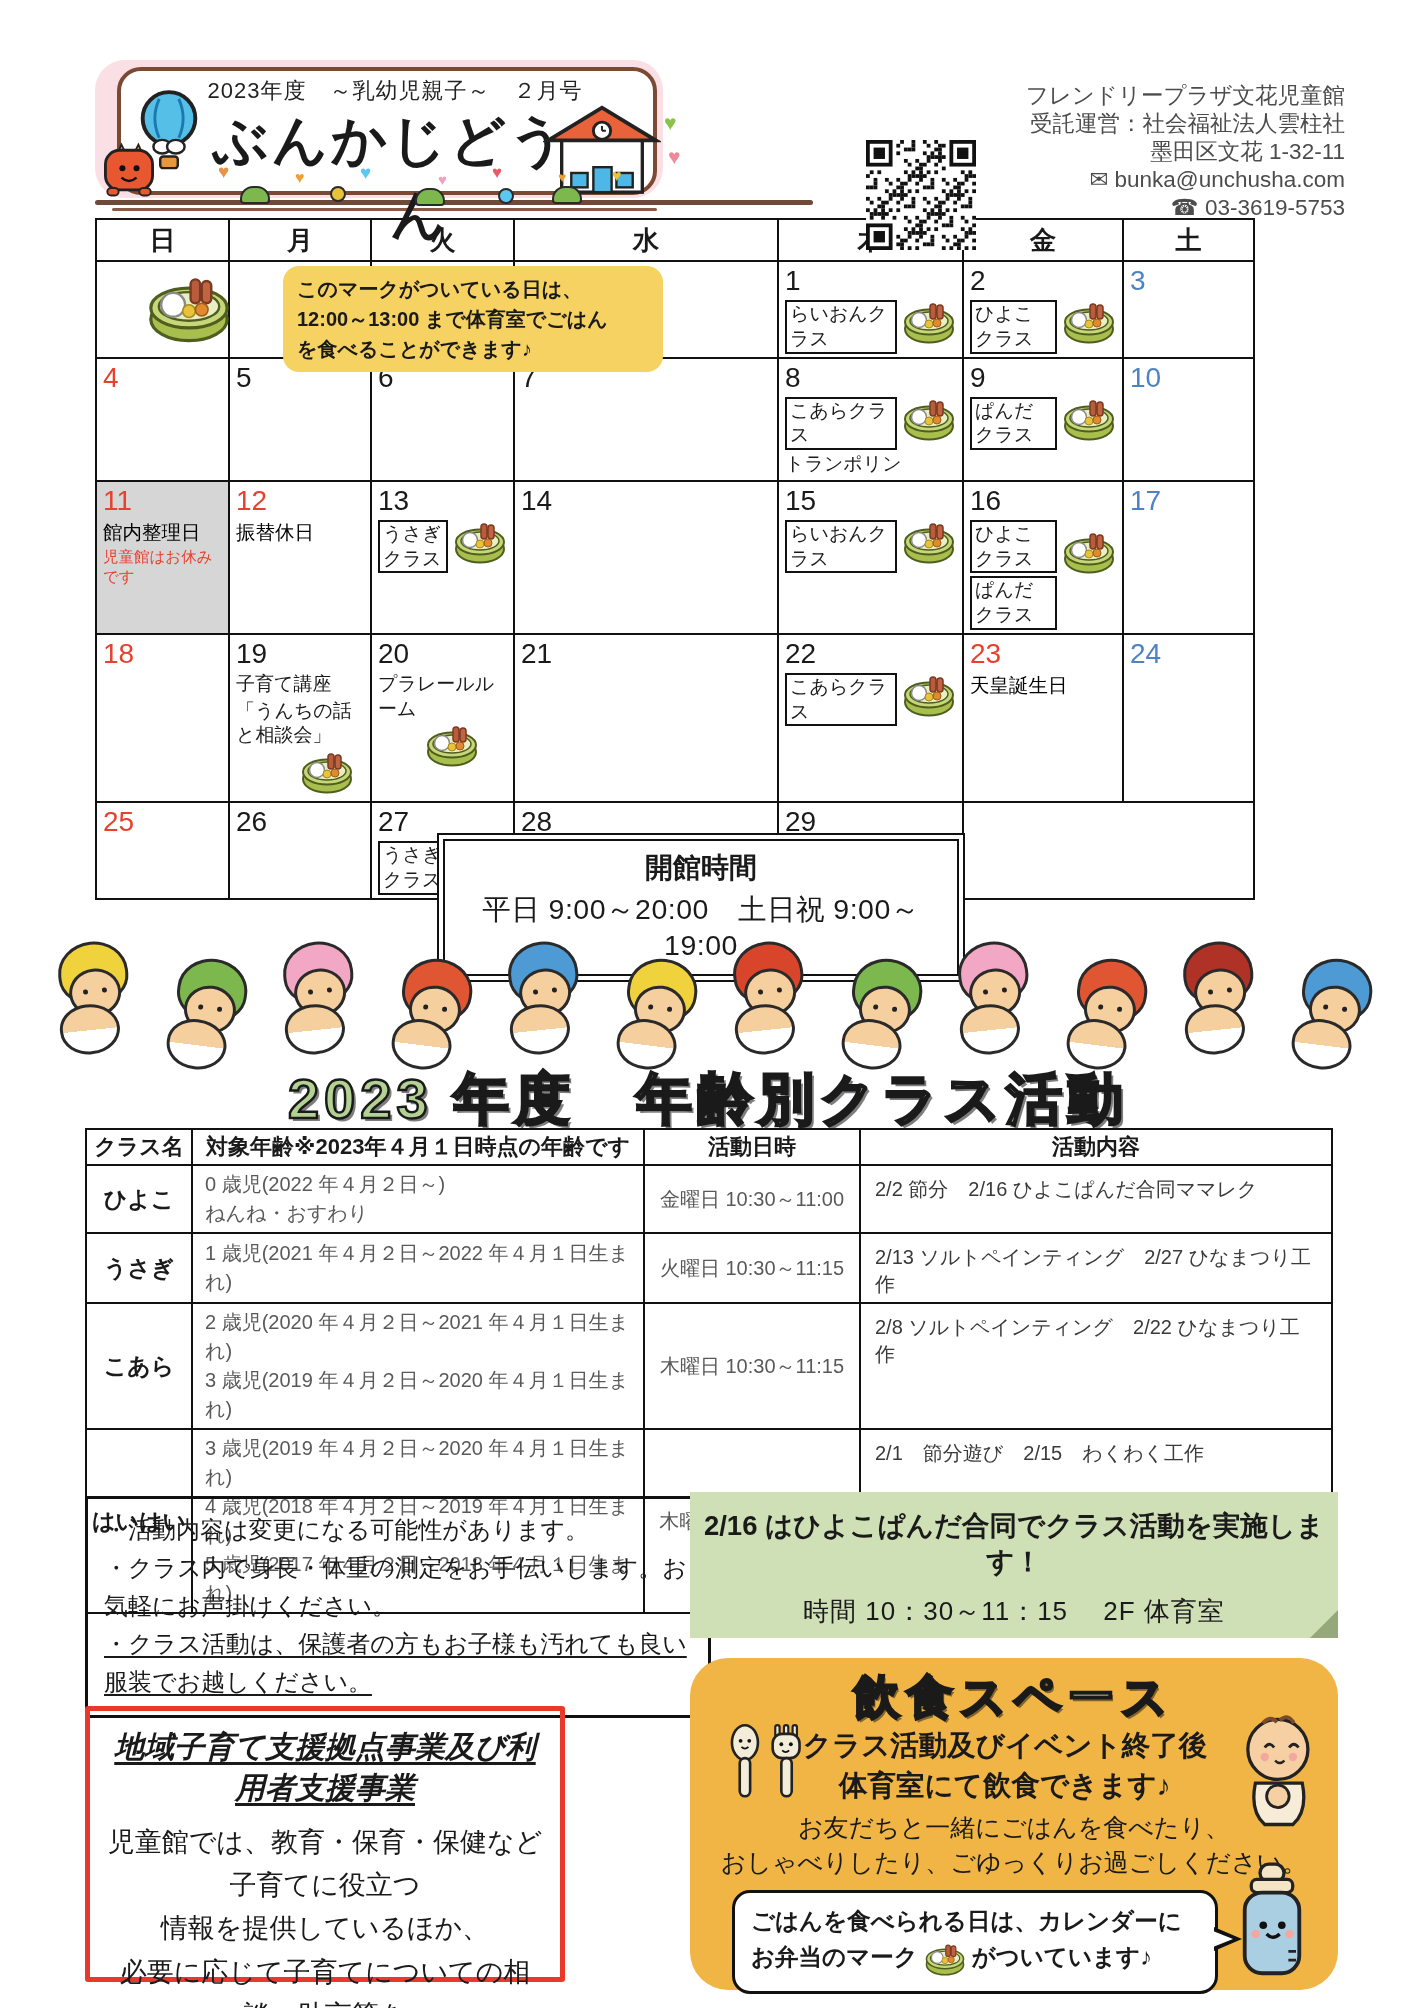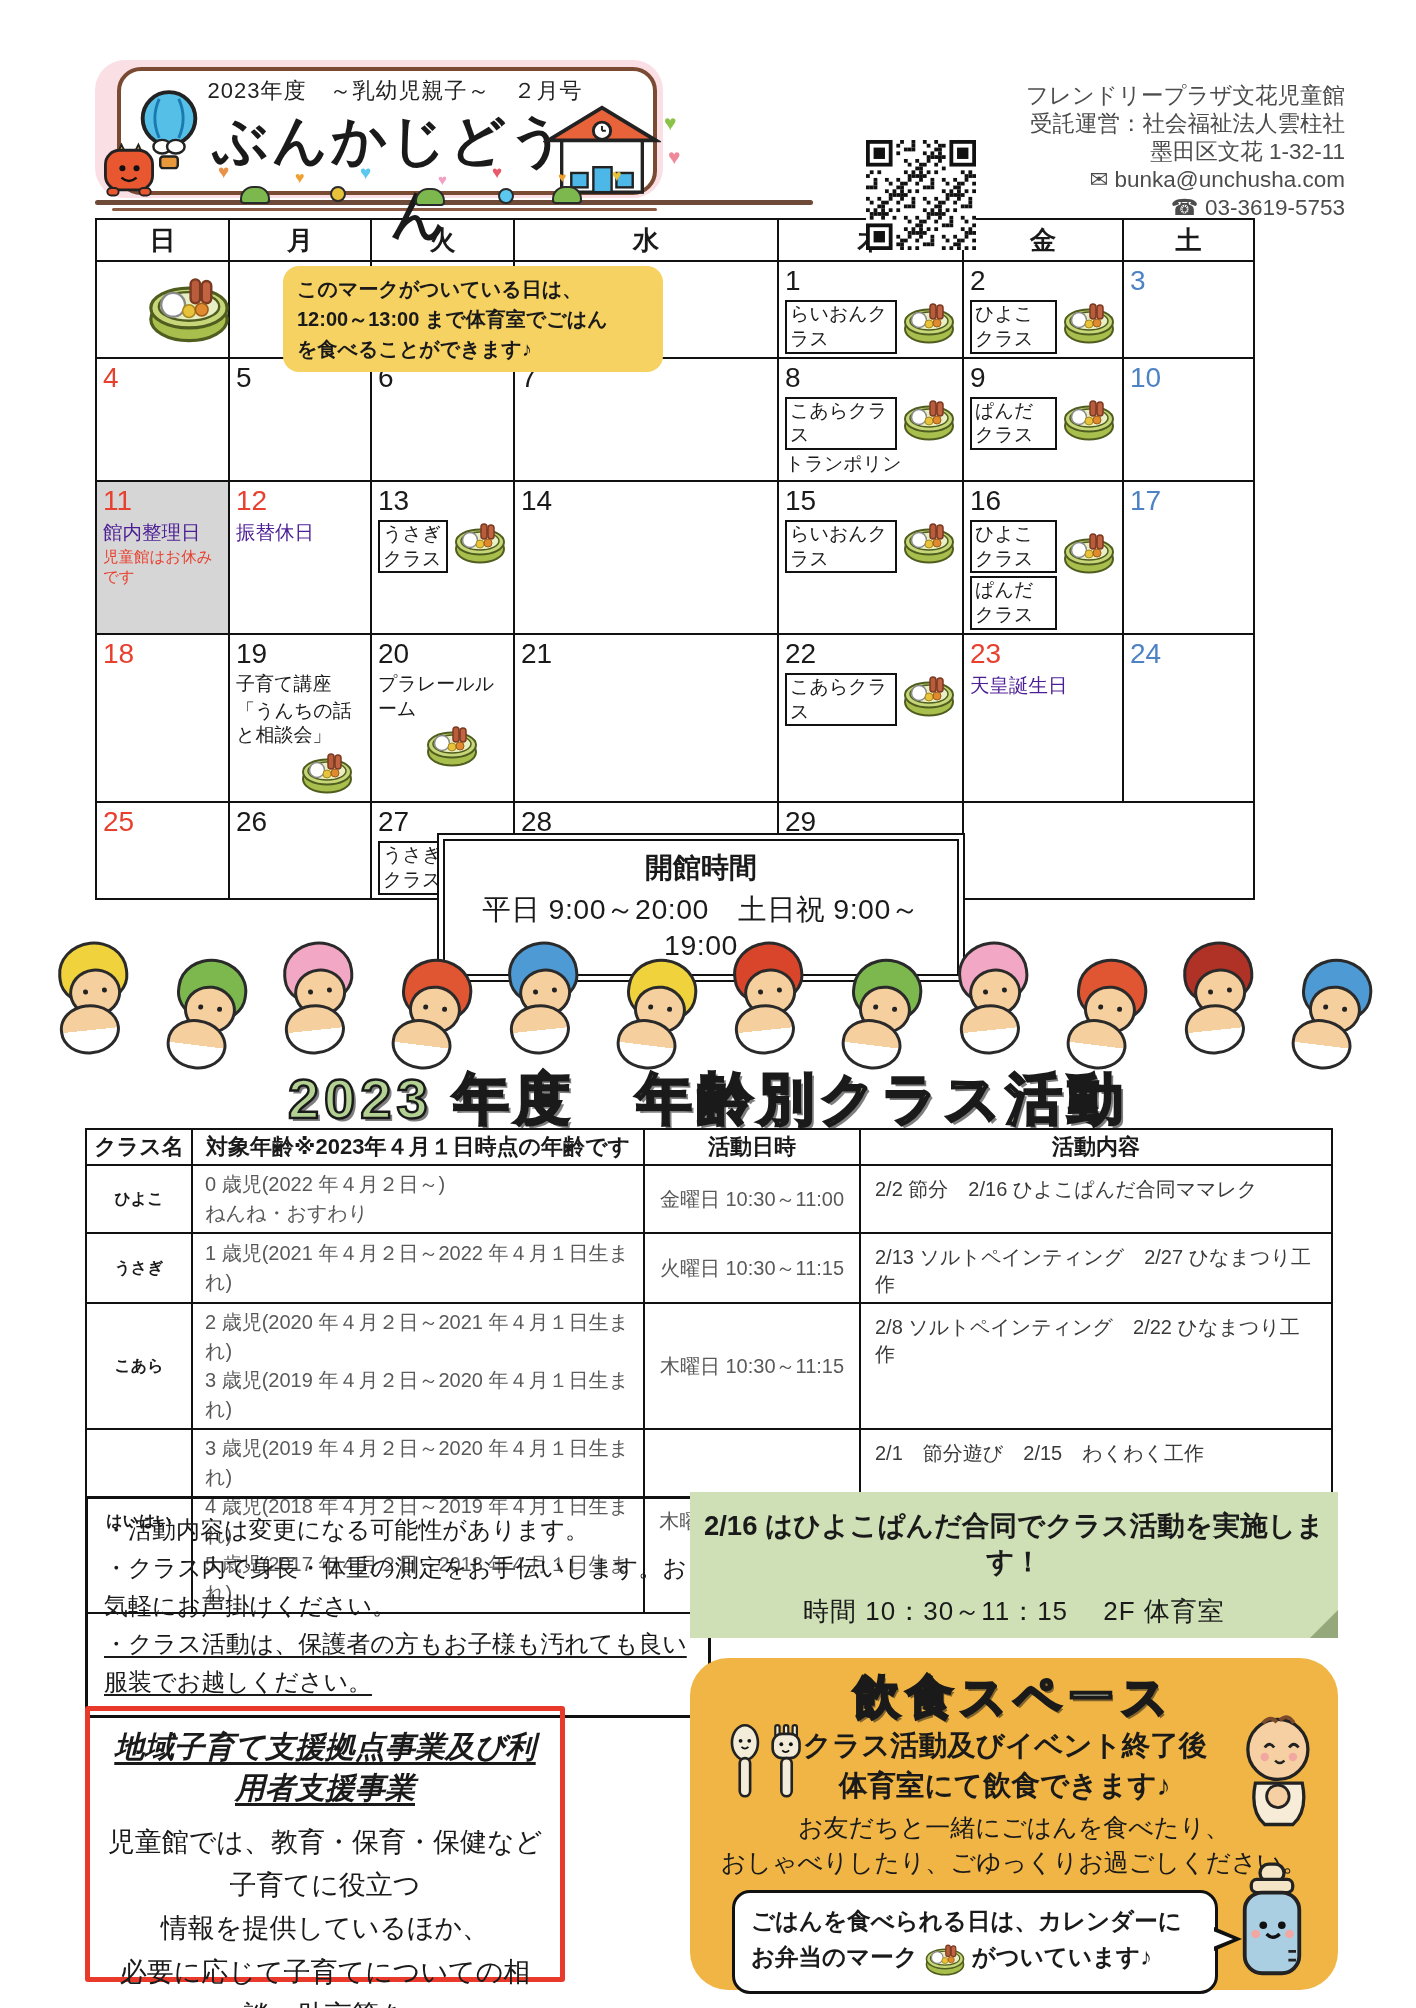--- a/index.html
+++ b/index.html
@@ -25,21 +25,21 @@
   
   .cal-wrap{left:95px;top:218px;width:1158px;}
   table.cal{width:100%;border-collapse:collapse;table-layout:fixed;}
   .cal th{border:2.5px solid #111;font-size:26px;font-weight:600;height:38px;background:#fff;}
   .cal td{border:2.5px solid #111;vertical-align:top;padding:3px 6px;position:relative;}
   .dnum{font-size:28px;line-height:1.15;font-weight:400;}
   .red .dnum{color:#e8402f;} .blue .dnum{color:#4d82c4;}
   .cell-gray{background:#d6d6d6;}
   .evt{font-size:19px;line-height:1.3;margin-top:2px;}
   .evt-box{display:inline-block;border:2px solid #111;font-size:19px;line-height:1.3;padding:0 3px;background:#fff;}
-  .evt-red{color:#4c1d95;font-size:19.5px;line-height:1.35;margin-top:2px;}
+  .evt-red{color:#000000;font-size:19.5px;line-height:1.35;margin-top:2px;}
   .evt-red-sm{color:#e8402f;font-size:15.5px;line-height:1.3;margin-top:2px;}
   .dline{display:flex;align-items:flex-start;gap:5px;margin-top:3px;}
   .bento{width:54px;height:44px;display:inline-block;flex:0 0 auto;}
   .bento svg{display:block;width:100%;height:100%;}
   .bento-lg{width:88px;height:70px;display:inline-block;margin:8px 0 0 42px;}
   .bento-sm{width:42px;height:34px;display:inline-block;vertical-align:middle;margin:0 6px;}
   .cal-note{position:absolute;left:188px;top:48px;width:352px;background:#f6d263;border-radius:16px;
             padding:8px 14px;font-size:20px;line-height:1.5;font-weight:600;z-index:5;}
   .bento-right{text-align:right;padding-right:10px;margin-top:2px;}
 
@@ -60,21 +60,21 @@
   .cbody{position:absolute;left:12px;top:62px;width:54px;height:44px;border:3.5px solid #2a2a2a;border-radius:48% 52% 50% 50%;
          background:linear-gradient(#f6cf9e 52%,#fff 52%);}
 
   
   .sec-title{left:0;top:1062px;width:1416px;text-align:center;font-size:56px;font-weight:900;color:#b2d193;
              -webkit-text-stroke:2.5px #1a1a1a;letter-spacing:5px;text-shadow:3px 3px 0 rgba(20,20,20,.55);}
   .ct-wrap{left:85px;top:1128px;width:1246px;}
   table.ct{width:100%;border-collapse:collapse;table-layout:fixed;}
   .ct th{border:2.5px solid #111;font-size:22px;font-weight:700;height:32px;padding:1px;}
   .ct td{border:2.5px solid #111;vertical-align:middle;}
-  .ct .cname{font-size:16px;font-weight:700;text-align:center;}
+  .ct .cname{font-size:23px;font-weight:700;text-align:center;}
   .ct .age{font-size:20px;color:#595959;padding:4px 12px;line-height:1.45;margin-left:48px;}
   .ct .sched{font-size:20px;color:#595959;text-align:center;}
   .ct .cont{font-size:20px;color:#3a3a3a;padding:4px 14px;vertical-align:top;padding-top:10px;}
 
   
   .notes{left:85px;top:1496px;width:588px;height:192px;border:3px solid #111;padding:12px 16px;font-size:24px;line-height:1.58;}
   .notes .u{text-decoration:underline;text-underline-offset:4px;}
   .support{left:85px;top:1706px;width:480px;height:276px;border:5px solid #e8392b;border-radius:3px;text-align:center;padding:10px 14px;box-sizing:border-box;}
   .support-t{font-size:30px;font-weight:800;font-style:italic;text-decoration:underline;text-underline-offset:5px;margin-top:6px;}
   .support-b{font-size:27px;line-height:1.6;margin-top:12px;}

